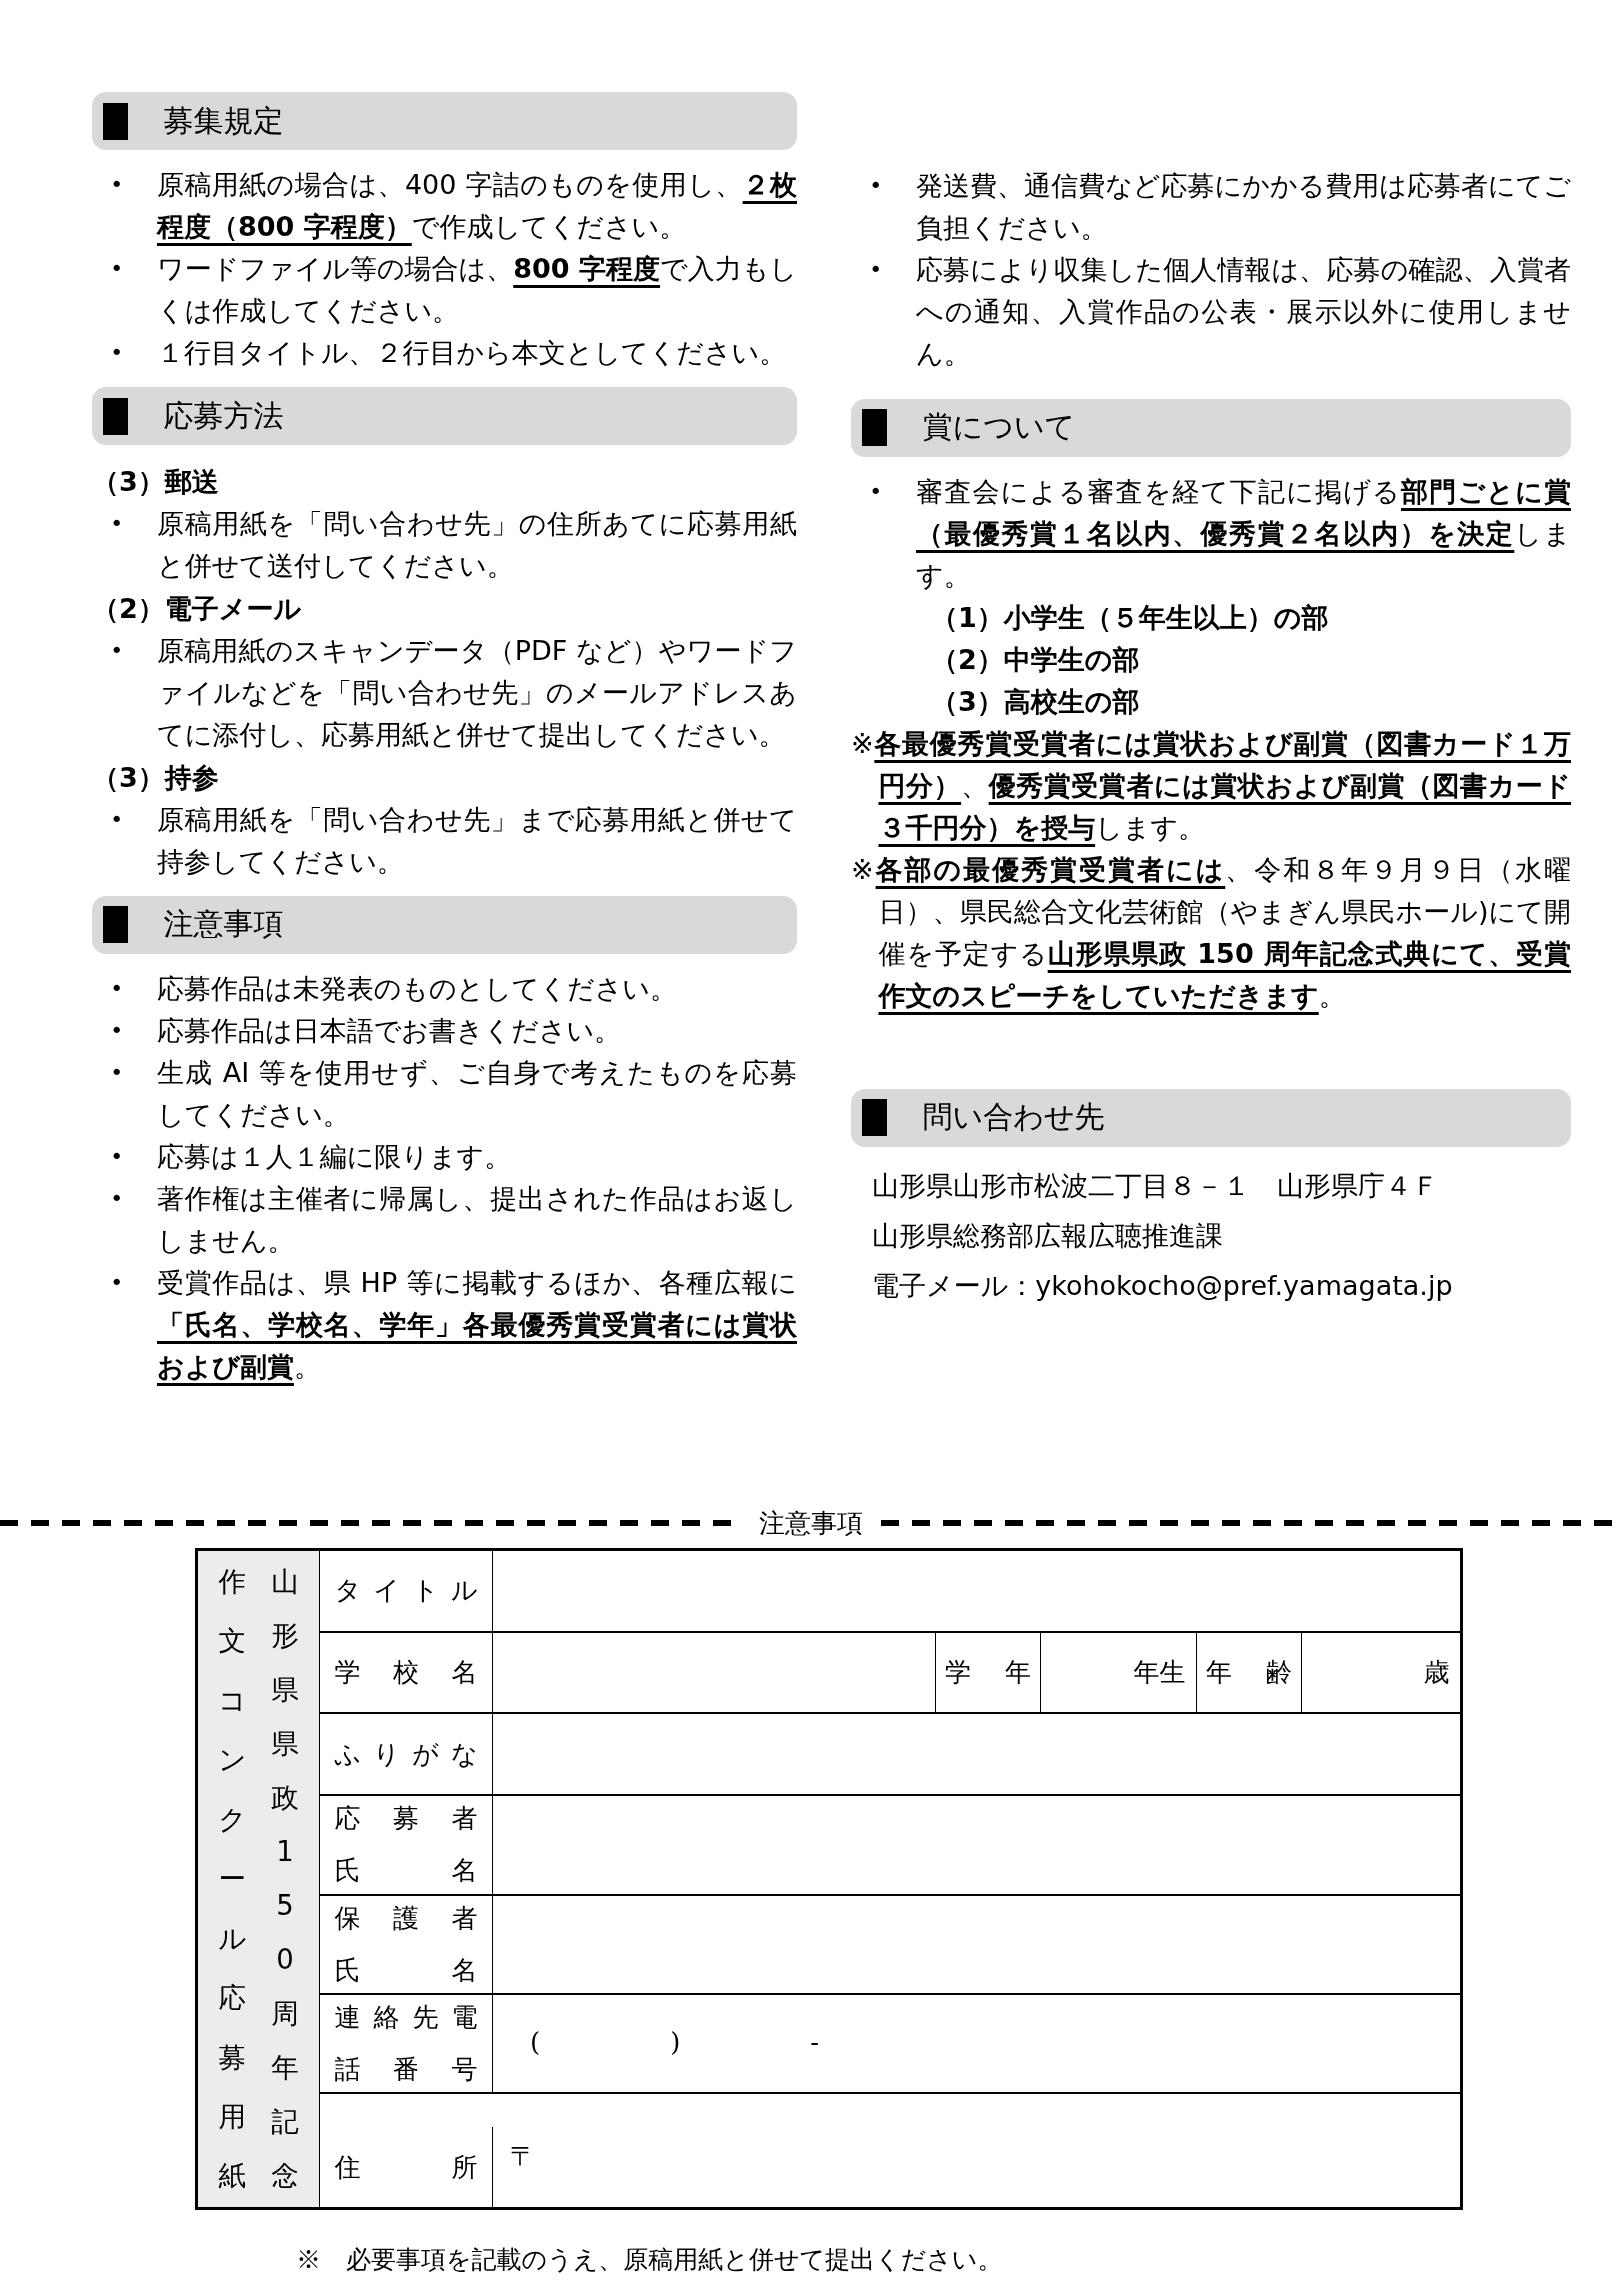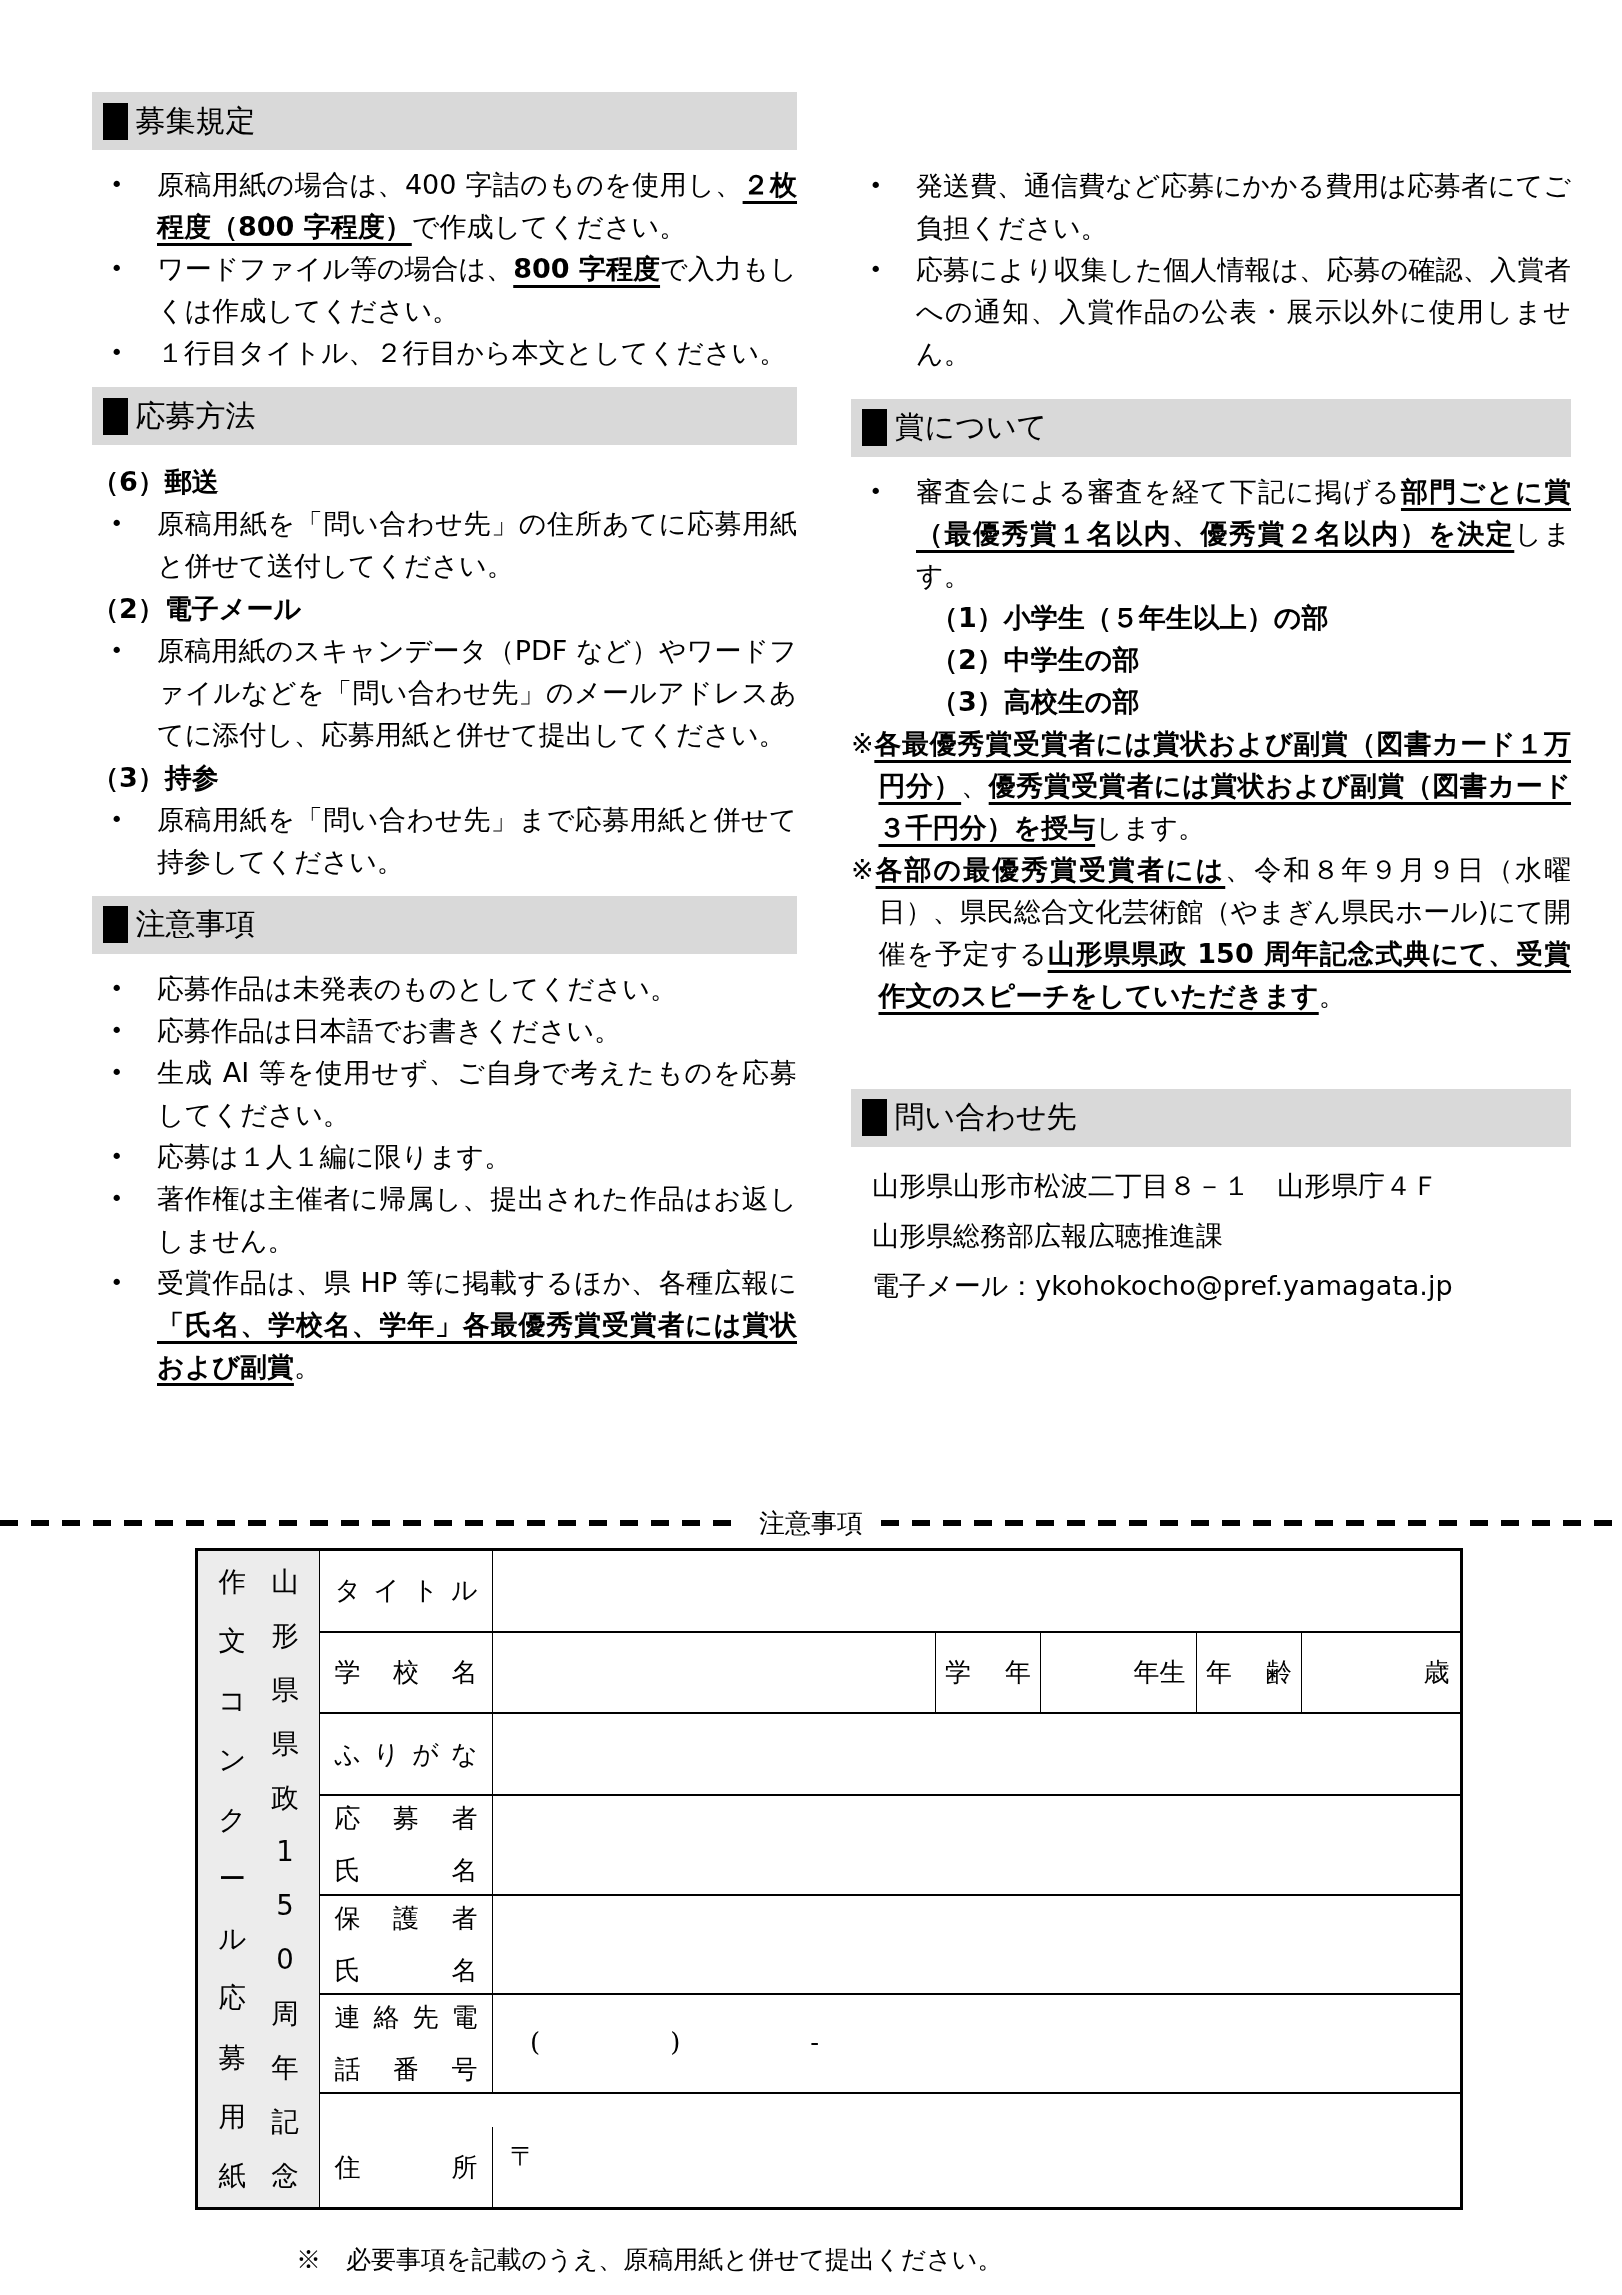--- a/index.html
+++ b/index.html
@@ -6,22 +6,23 @@
   #page {
     position:relative; width:1622px; height:2295px; background:#ffffff;
     font-family:"DejaVu Sans", sans-serif; color:#000; overflow:hidden;
   }
   .col { position:absolute; top:92px; }
   #left-col  { left:92px;  width:705px; }
   #right-col { left:851px; width:720px; top:165px; }
 
   .bar {
     height:58px; background:#d9d9d9; display:flex; align-items:center;
-    gap:8px; padding-left:10.5px; font-size:30px; box-sizing:border-box;
+    gap:36px; padding-left:10.5px; font-size:30px; box-sizing:border-box;
     margin:13px 0 14.4px 0;
+    border-radius:14px;
   }
   .bar:first-child { margin-top:0; }
   .sq { width:25px; height:37px; background:#000; flex:0 0 auto; }
 
   .li {
     position:relative; padding-left:65px; font-size:27px; line-height:42px;
     text-align:justify;
   }
   .dot { position:absolute; left:18.3px; top:0; font-size:22px; }
   .h2  { font-size:27px; line-height:43px; font-weight:bold; }
@@ -103,21 +104,21 @@
     </div>
     <div class="li">
       <span class="dot">•</span>
       <span>１行目タイトル、２行目から本文としてください。</span>
     </div>
 
     <div class="bar">
       <span class="sq"></span>
       <span>応募方法</span>
     </div>
-    <div class="h2">（6）郵送</div>
+    <div class="h2">（3）郵送</div>
     <div class="li">
       <span class="dot">•</span>
       <span>原稿用紙を「問い合わせ先」の住所あてに応募用紙と併せて送付してください。</span>
     </div>
     <div class="h2">（2）電子メール</div>
     <div class="li">
       <span class="dot">•</span>
       <span>原稿用紙のスキャンデータ（PDF など）やワードファイルなどを「問い合わせ先」のメールアドレスあてに添付し、応募用紙と併せて提出してください。</span>
     </div>
     <div class="h2">（3）持参</div>

